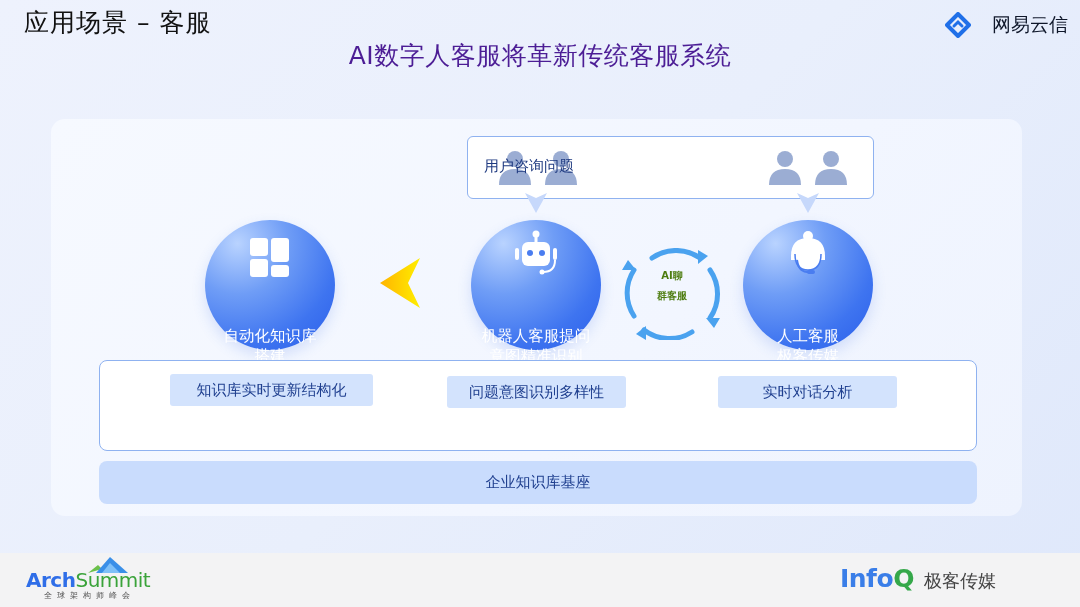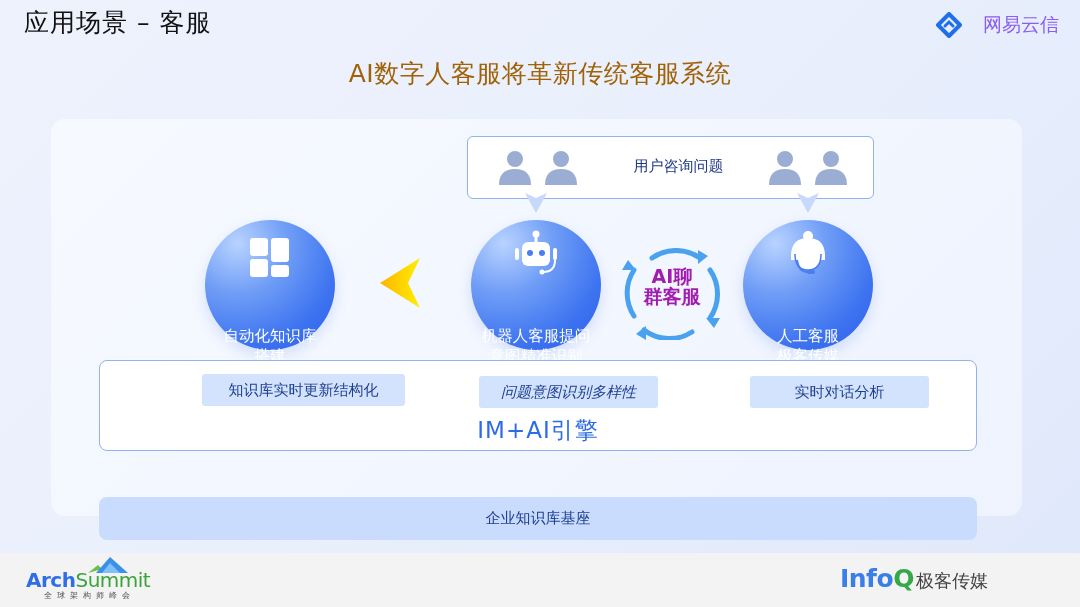--- a/index.html
+++ b/index.html
@@ -7,85 +7,85 @@
     body {
       position: relative;
       font-family: "DejaVu Sans", "Liberation Sans", sans-serif;
       background: linear-gradient(135deg, #eef2fd 0%, #e9effc 50%, #dfe8fb 100%);
     }
     .slide-title {
       position: absolute; left: 16px; top: 6px;
       font-size: 25px; color: #111; letter-spacing: 1px; font-weight: 500; margin-left: 8px;
     }
     .brand-top {
-      position: absolute; right: 21px; top: 12px;
+      position: absolute; right: 12px; top: 12px;
       display: flex; align-items: center; gap: 21px;
-      font-size: 19px; color: #8b5cf6;
+      font-size: 19px; color: #0f172a;
     }
     .brand-top svg { width: 26px; height: 26px; }
     .headline {
-      position: absolute; left: 0; right: 0; top: 57px; text-align: center;
-      font-size: 25px; color: #a16207; font-weight: 500; letter-spacing: 0.5px;
+      position: absolute; left: 0; right: 0; top: 39px; text-align: center;
+      font-size: 25px; color: #4c1d95; font-weight: 500; letter-spacing: 0.5px;
     }
     .panel {
       position: absolute; left: 51px; top: 119px; width: 971px; height: 397px;
       border-radius: 14px;
       background: linear-gradient(135deg, #f6f9ff 0%, #f2f6ff 60%, #eef3fe 100%);
     }
     .user-box {
       position: absolute; left: 467px; top: 136px; width: 407px; height: 63px;
       background: #fff; border: 1.5px solid #8fb2f0; border-radius: 6px;
     }
     .user-box .label {
-      position: absolute; left: 16px; right: 0; top: 20px; text-align: center;
+      position: absolute; left: 16px; right: 0; top: 20px; text-align: left;
       font-size: 15px; color: #1f3a80;
     }
     .person { position: absolute; top: 12px; width: 34px; height: 36px; }
     .down-arrow { position: absolute; top: 193px; width: 22px; height: 20px; }
     .circle {
       position: absolute; width: 130px; height: 130px; border-radius: 50%;
       background: radial-gradient(circle at 25% 18%, #b9d3ff 0%, #6f9df6 35%, #3e74f0 70%, #2a5eea 100%);
       box-shadow: 0 6px 14px rgba(60,110,230,0.18);
       color: #fff; text-align: center;
     }
     .circle .icon { position: absolute; left: 50%; transform: translateX(-50%); }
     .circle .txt {
       position: absolute; left: 0; right: 0; font-size: 15.5px; line-height: 20px; margin-top: 40px;
     }
     .yellow-arrow { position: absolute; left: 380px; top: 258px; width: 44px; height: 50px; }
     .cycle { position: absolute; left: 622px; top: 248px; width: 100px; height: 92px; }
     .cycle-text {
       position: absolute; left: 622px; top: 266px; width: 100px; text-align: center;
-      font-size: 19px; line-height: 20px; color: #a21caf; font-weight: 700;
+      font-size: 10px; line-height: 20px; color: #4d7c0f; font-weight: 700;
     }
     .engine {
       position: absolute; left: 99px; top: 360px; width: 878px; height: 91px;
       background: #fff; border: 1.5px solid #8fb2f0; border-radius: 8px;
     }
     .chip {
       position: absolute; height: 32px; background: #d3e3fd; border-radius: 3px;
-      font-size: 15px; color: #1f3f8f; display: flex; align-items: center; justify-content: center; margin-left: 32px;
+      font-size: 15px; color: #1f3f8f; display: flex; align-items: center; justify-content: center;
     }
     .engine-label {
       position: absolute; left: 0; right: 0; top: 54px; text-align: center;
       font-size: 23px; color: #2e6be6; letter-spacing: 1px;
     }
     .base {
       position: absolute; left: 99px; top: 461px; width: 878px; height: 43px;
       background: #c9dcfd; border-radius: 8px;
-      font-size: 15px; color: #1f3f8f; display: flex; align-items: center; justify-content: center; margin-top: 36px;
+      font-size: 15px; color: #1f3f8f; display: flex; align-items: center; justify-content: center;
     }
     .footer {
       position: absolute; left: 0; right: 0; top: 553px; height: 54px; background: #f3f3f4;
     }
     .arch-name { position: absolute; left: 26px; top: 568px; font-size: 20px; font-weight: 700; letter-spacing: -0.5px; }
     .arch-name .a { color: #2f6ee8; }
     .arch-name .b { color: #3aa33a; font-weight: 500; }
     .arch-sub { position: absolute; left: 44px; top: 590px; font-size: 8px; color: #555; letter-spacing: 5px; }
-    .infoq { position: absolute; left: 840px; top: 564px; display: flex; align-items: baseline; gap: 2px; }
+    .infoq { position: absolute; left: 840px; top: 564px; display: flex; align-items: baseline; gap: 10px; }
     .infoq .i1 { font-size: 25px; font-weight: 700; color: #3a7ee8; letter-spacing: -0.5px; }
     .infoq .i1 .q { color: #35a84a; }
     .infoq .i2 { font-size: 18px; color: #444; }
   </style>
 </head>
 <body>
 
 <div class="slide-title">应用场景 – 客服</div>
 
 <div class="brand-top">
@@ -189,23 +189,22 @@
     <path d="M12 24 Q12 40 25 40 Q38 40 38 24" fill="#fff" stroke="#4a7df0" stroke-width="1.5"></path>
     <path d="M14 30 Q16 44 28 42" fill="none" stroke="#4a7df0" stroke-width="2"></path>
     <rect x="24" y="40" width="8" height="4" rx="2" fill="#4a7df0"></rect>
   </svg>
   <div class="txt" style="top:66px">人工客服</div>
   <div class="txt" style="top:86px">极客传媒</div>
 </div>
 
 <div class="engine">
   <div class="chip" style="left:70px; top:13px; width:203px;">知识库实时更新结构化</div>
-  <div class="chip" style="left:347px; top:15px; width:179px;font-style:italic;">问题意图识别多样性</div>
+  <div class="chip" style="left:347px; top:15px; width:179px;">问题意图识别多样性</div>
   <div class="chip" style="left:618px; top:15px; width:179px;">实时对话分析</div>
-  <div class="engine-label">IM+AI引擎</div>
 </div>
 
 <div class="base">企业知识库基座</div>
 
 <div class="footer"></div>
 <svg style="position:absolute; left:88px; top:557px; width:42px; height:16px;" viewBox="0 0 42 16">
   <path d="M0 16 L10 8 L14 12 Z" fill="#6cc04a"></path>
   <path d="M8 16 L22 0 L40 16 Z" fill="#3a8fe8"></path>
   <path d="M14 16 L22 6 L32 16 Z" fill="#7fc0f8"></path>
 </svg>

